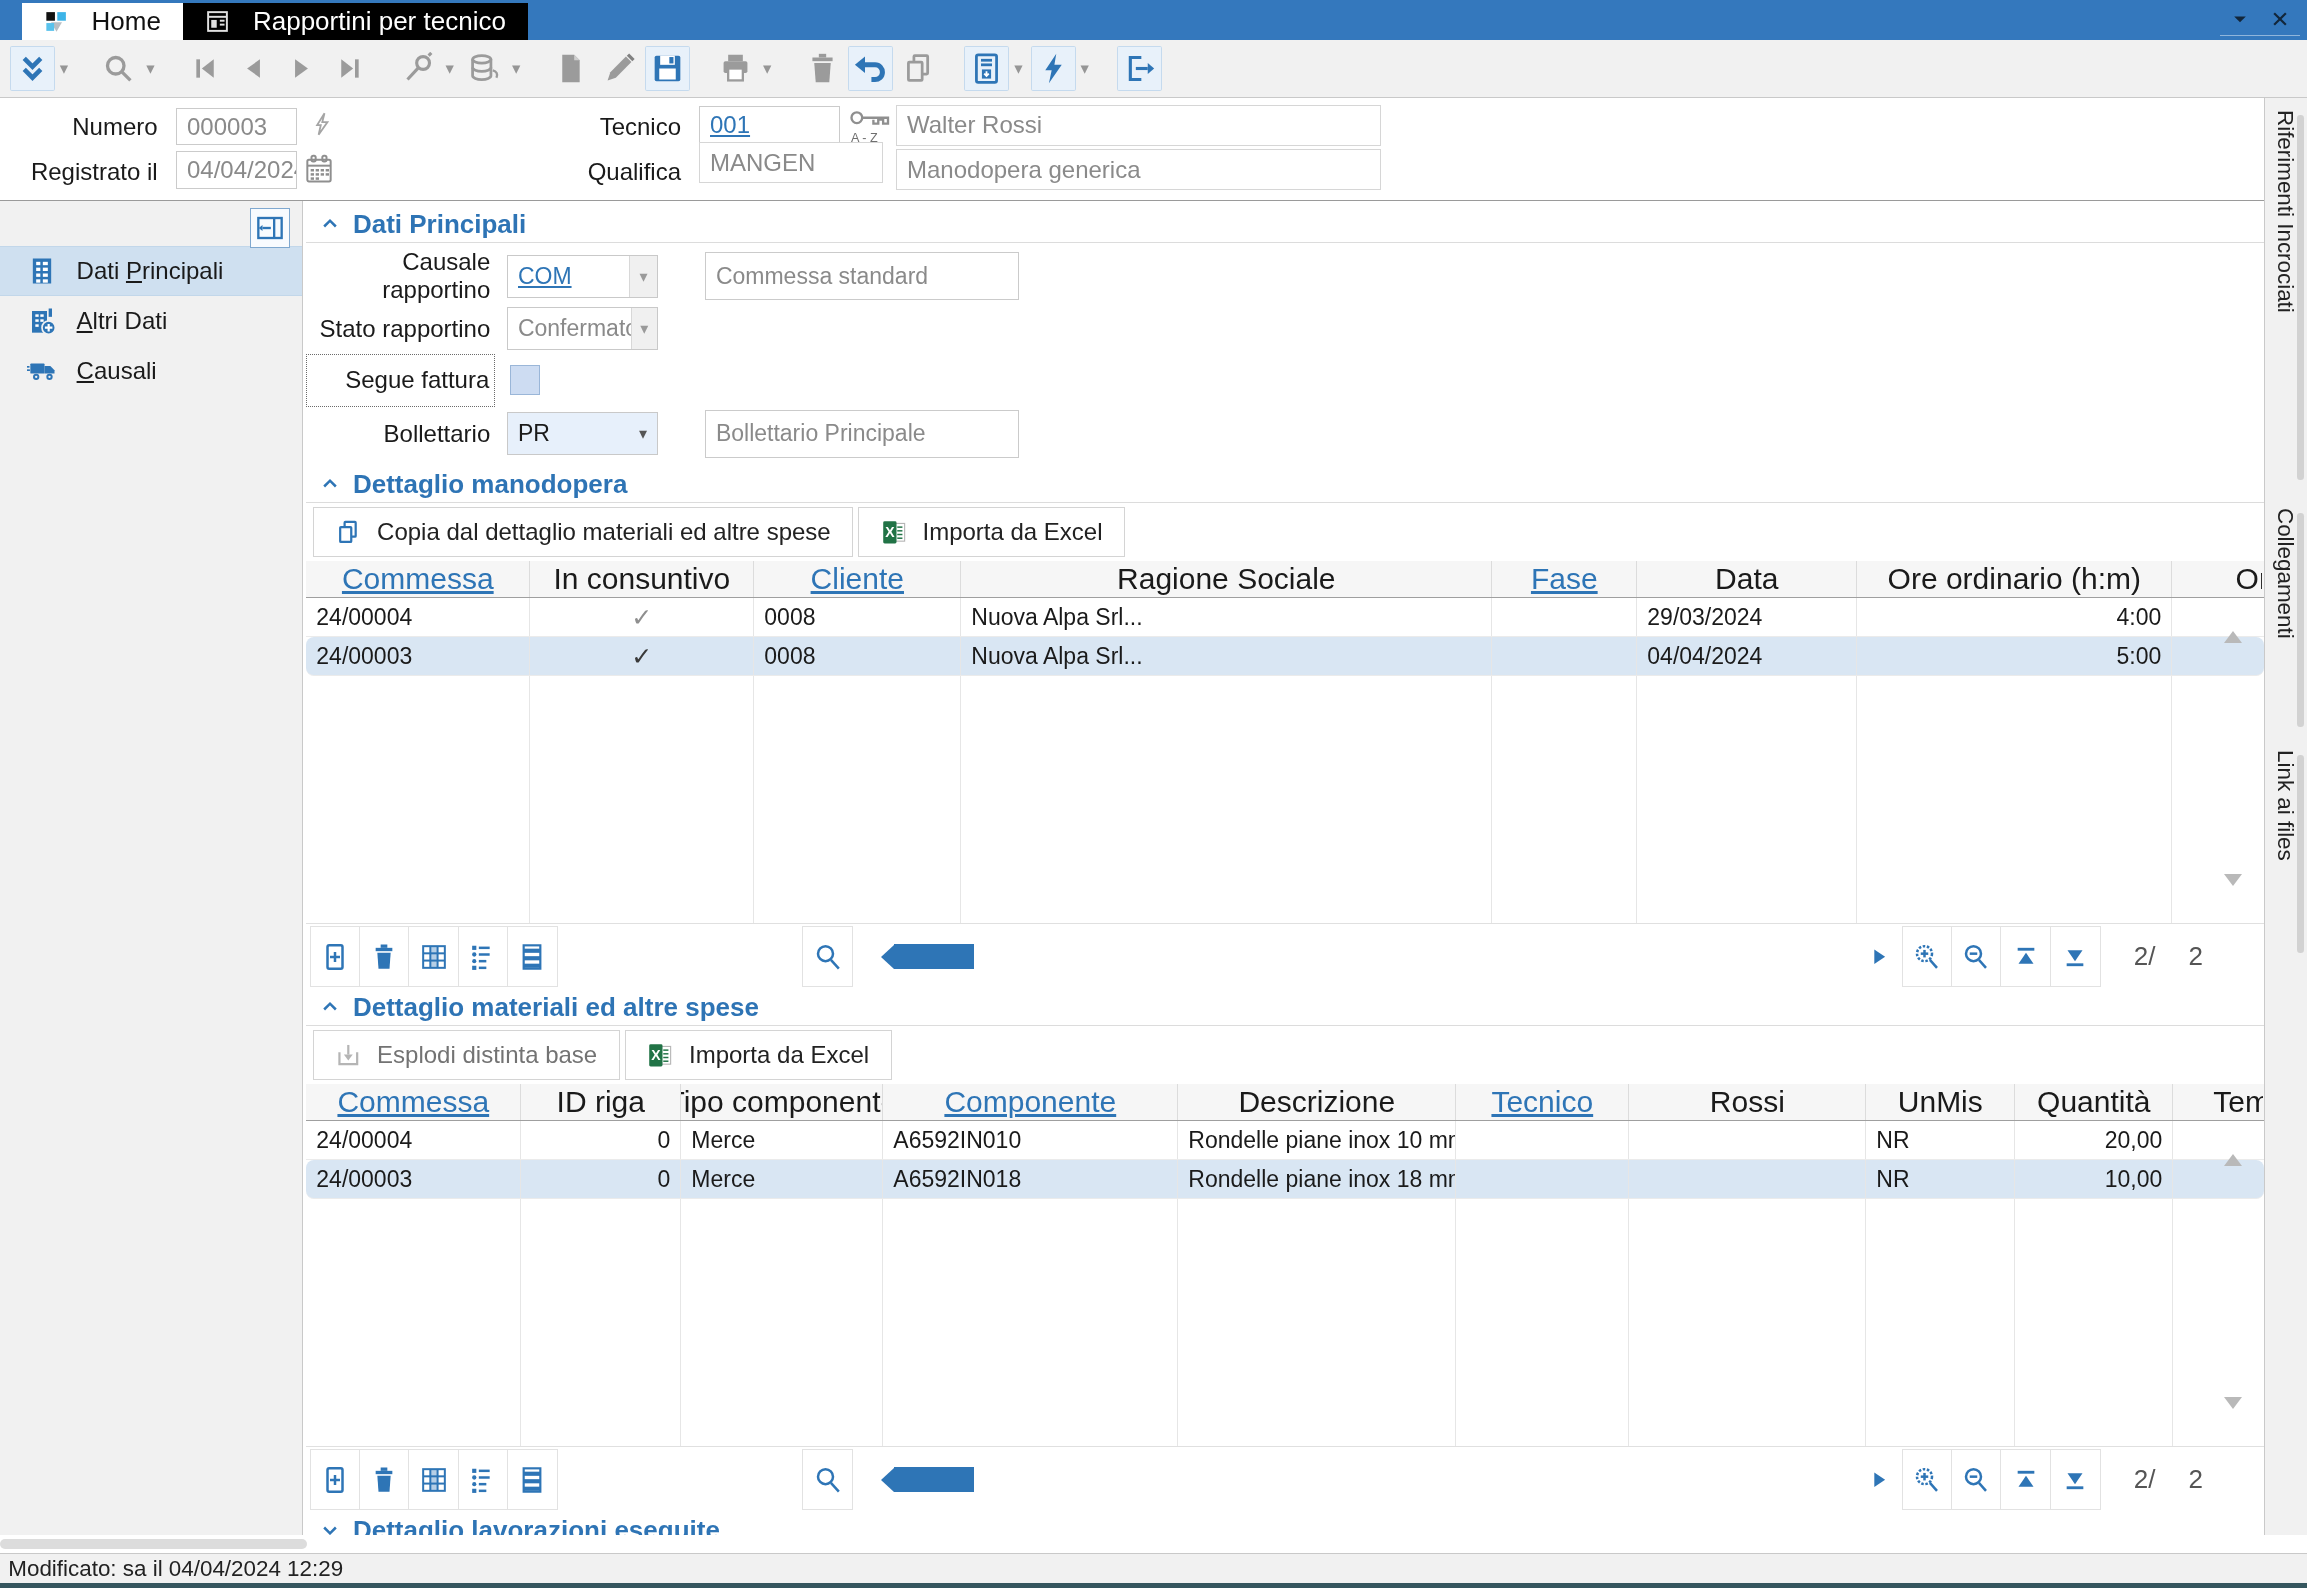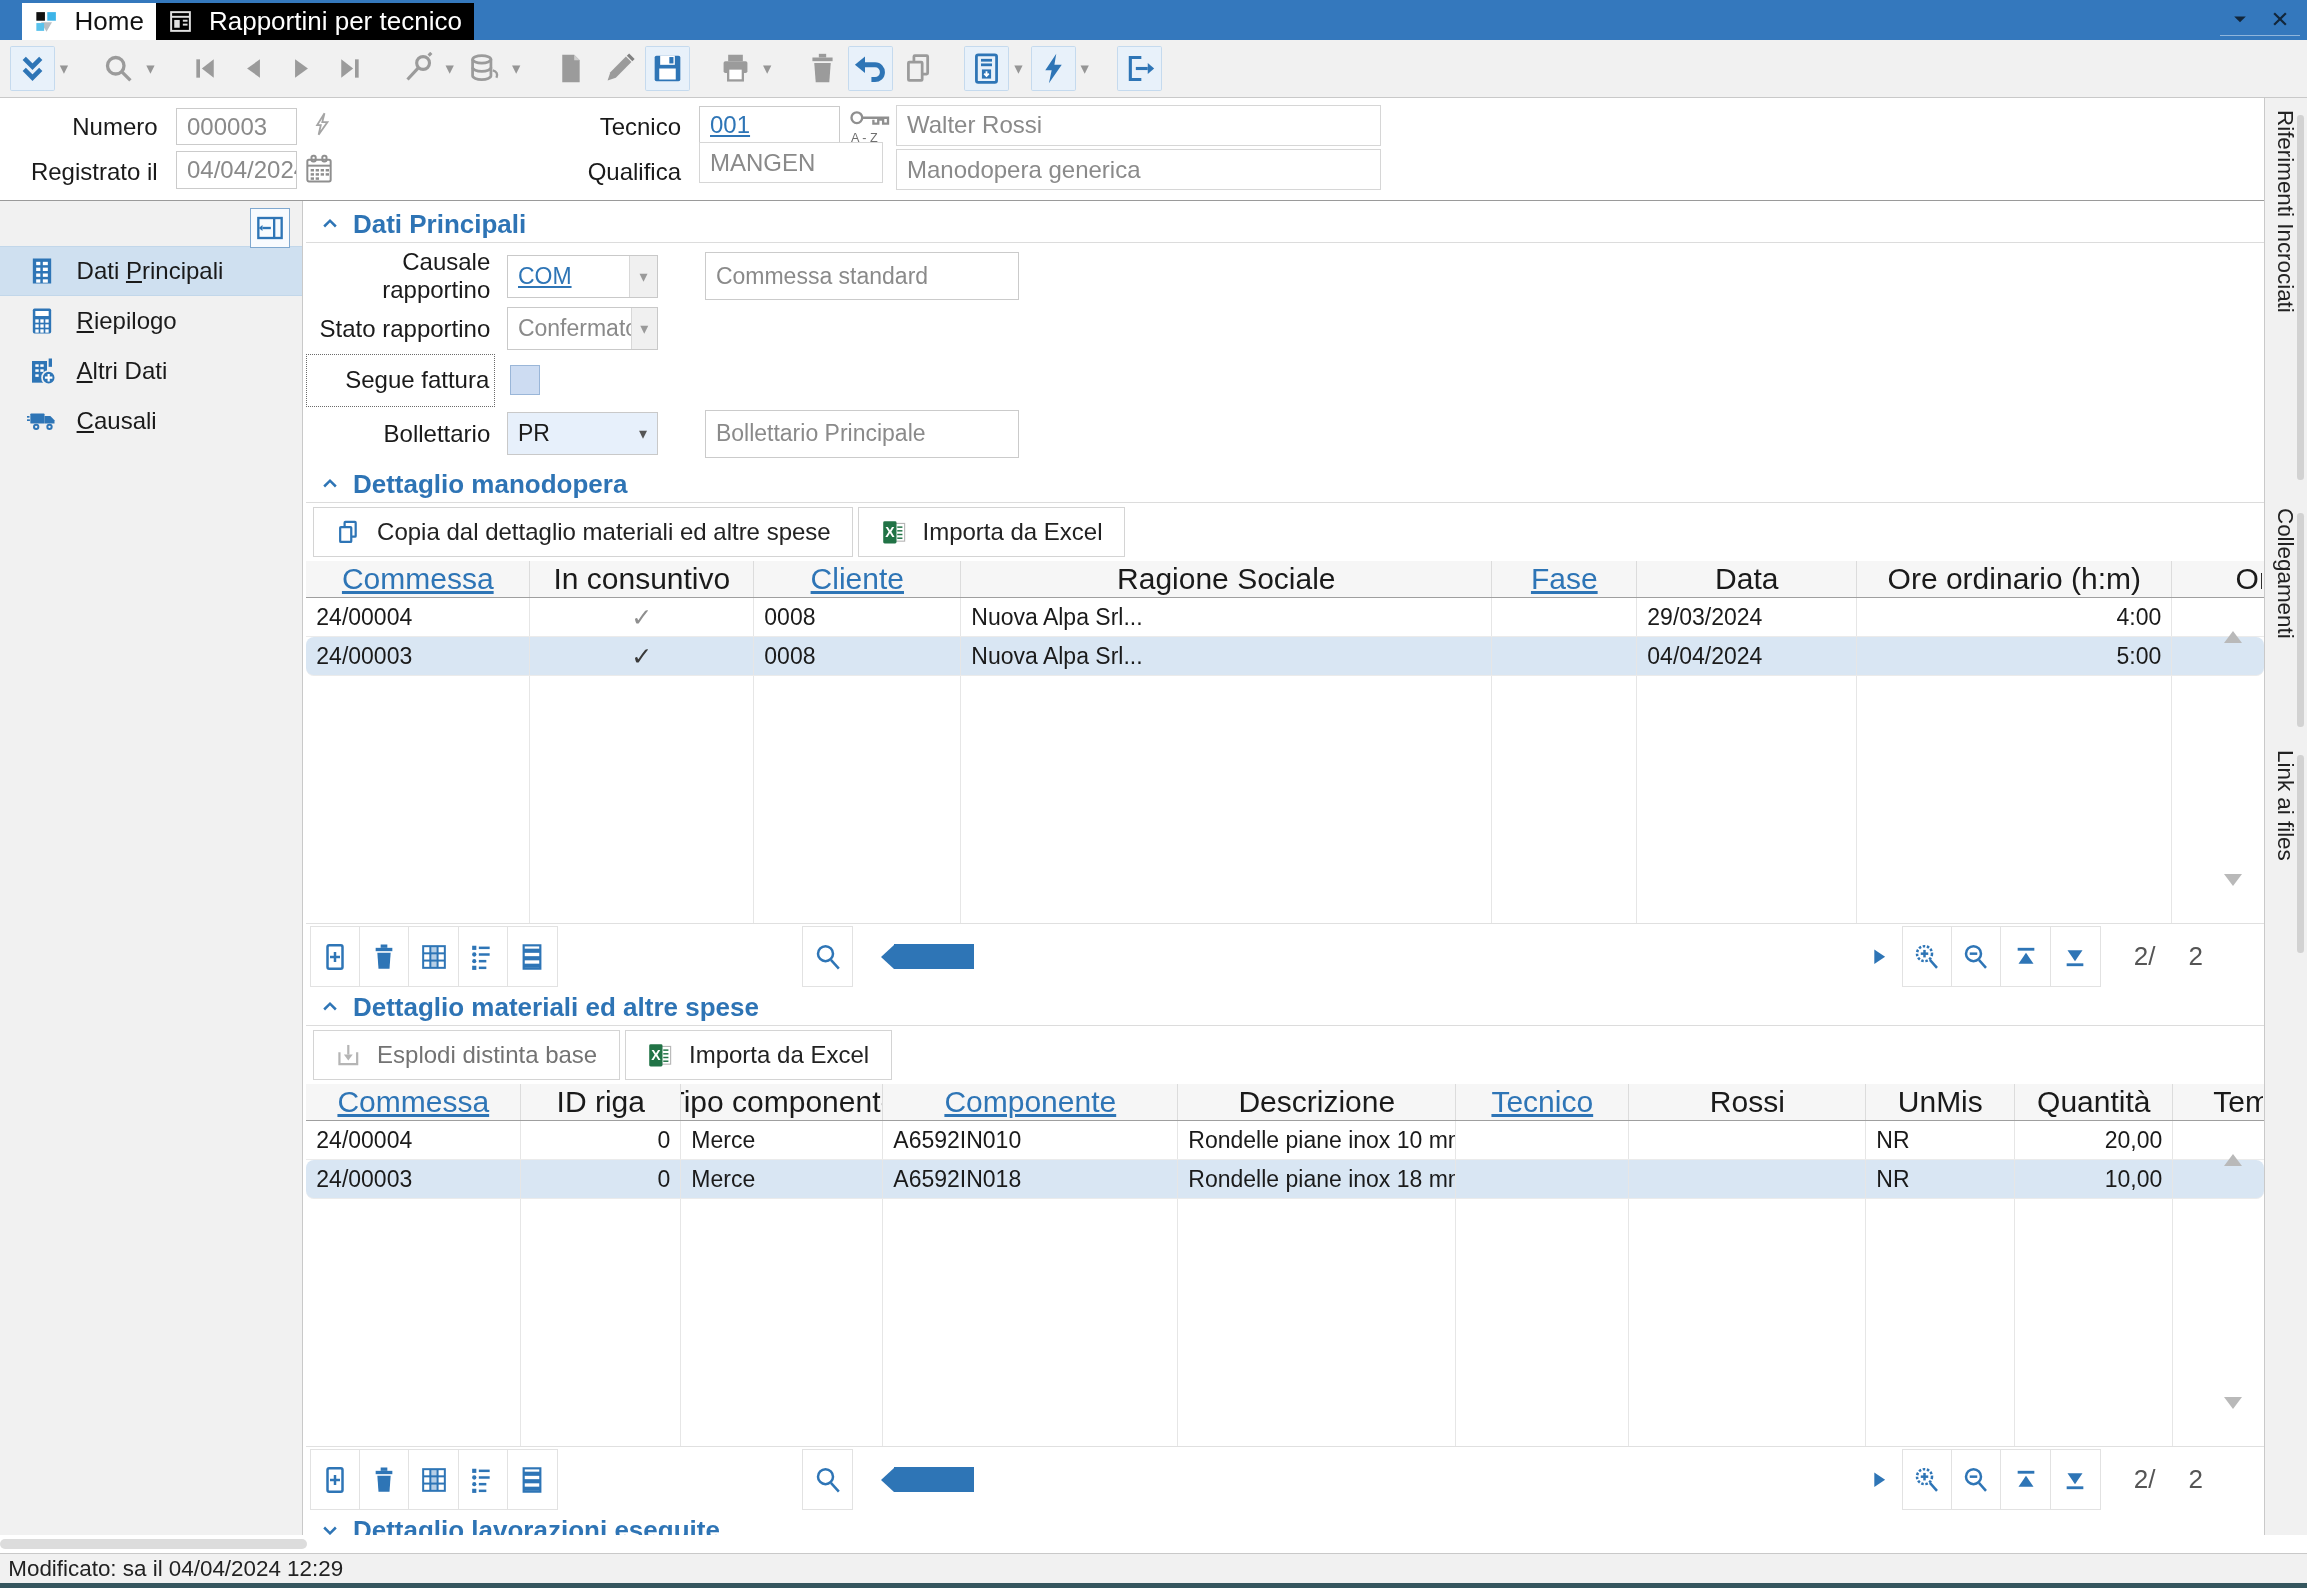--- a/index.html
+++ b/index.html
@@ -2,21 +2,21 @@
 <html style="font-size:13.3px"><head>
 <meta charset="utf-8">
 <style>
   * { box-sizing: border-box; margin: 0; padding: 0; }
   html,body { width:2307px; height:1588px; overflow:hidden; }
   body { font-family:"Liberation Sans", sans-serif; background:#fff; color:#1a1a1a; }
   .window { position:absolute; inset:0; display:flex; flex-direction:column; }
 
   
   .titlebar { height:40px; background:#3478bd; display:flex; align-items:flex-end; padding-left:21.6px; position:relative; flex:none; }
-  .tab { height:37px; display:flex; align-items:center; gap:16px; padding:0 12px; font-size:26px; }
+  .tab { height:37px; display:flex; align-items:center; gap:23px; padding:0 22px; font-size:26px; }
   .tab.home { background:#fff; color:#111; }
   .tab.active { background:#000; color:#fff; }
   .tab .ic svg { display:block; }
   .winbtns { position:absolute; right:6.6px; top:1.7px; height:35px; display:flex; align-items:center; }
   .winbtn { width:40px; height:33px; display:flex; align-items:center; justify-content:center; border-bottom:1.7px solid rgba(255,255,255,.45); }
 
   
   .toolbar { height:58px; background:#f1f1f1; border-bottom:1.7px solid #c9c9c9; display:flex; align-items:center; padding-left:10px; flex:none; }
   .tgroup { display:flex; align-items:center; margin-right:3.3px; }
   .tgroup.gap { margin-left:20px; }
@@ -444,40 +444,20 @@
                       <rect x="11" y="28" width="5" height="4"></rect>
                       <rect x="19" y="28" width="6" height="4"></rect>
                     </g>
                   </svg>
                 </span>
                 <span>Dati <u>P</u>rincipali</span>
               </div>
               <div class="snav-item">
                 <span class="ic ic34">
                   <svg viewBox="0 0 36 36">
-                    <rect x="7" y="3" width="22" height="30" rx="2" fill="#2e75b6"></rect>
-                    <rect x="10" y="6" width="16" height="6" fill="#fff"></rect>
-                    <g fill="#fff">
-                      <rect x="10" y="16" width="4" height="4"></rect>
-                      <rect x="16" y="16" width="4" height="4"></rect>
-                      <rect x="22" y="16" width="4" height="4"></rect>
-                      <rect x="10" y="22" width="4" height="4"></rect>
-                      <rect x="16" y="22" width="4" height="4"></rect>
-                      <rect x="22" y="22" width="4" height="4"></rect>
-                      <rect x="10" y="28" width="4" height="4"></rect>
-                      <rect x="16" y="28" width="4" height="4"></rect>
-                      <rect x="22" y="28" width="4" height="4"></rect>
-                    </g>
-                  </svg>
-                </span>
-                <span><u>R</u>iepilogo</span>
-              </div>
-              <div class="snav-item">
-                <span class="ic ic34">
-                  <svg viewBox="0 0 36 36">
                     <rect x="6" y="6" width="18" height="26" fill="#2e75b6"></rect>
                     <g fill="#fff">
                       <rect x="10" y="10" width="4" height="3"></rect>
                       <rect x="16" y="10" width="4" height="3"></rect>
                       <rect x="10" y="16" width="4" height="3"></rect>
                       <rect x="16" y="16" width="4" height="3"></rect>
                       <rect x="10" y="22" width="4" height="3"></rect>
                     </g>
                     <rect x="26" y="3" width="4" height="10" fill="#2e75b6"></rect>
                     <circle cx="26" cy="26" r="8" fill="#2e75b6" stroke="#f1f1f1" stroke-width="2"></circle>

